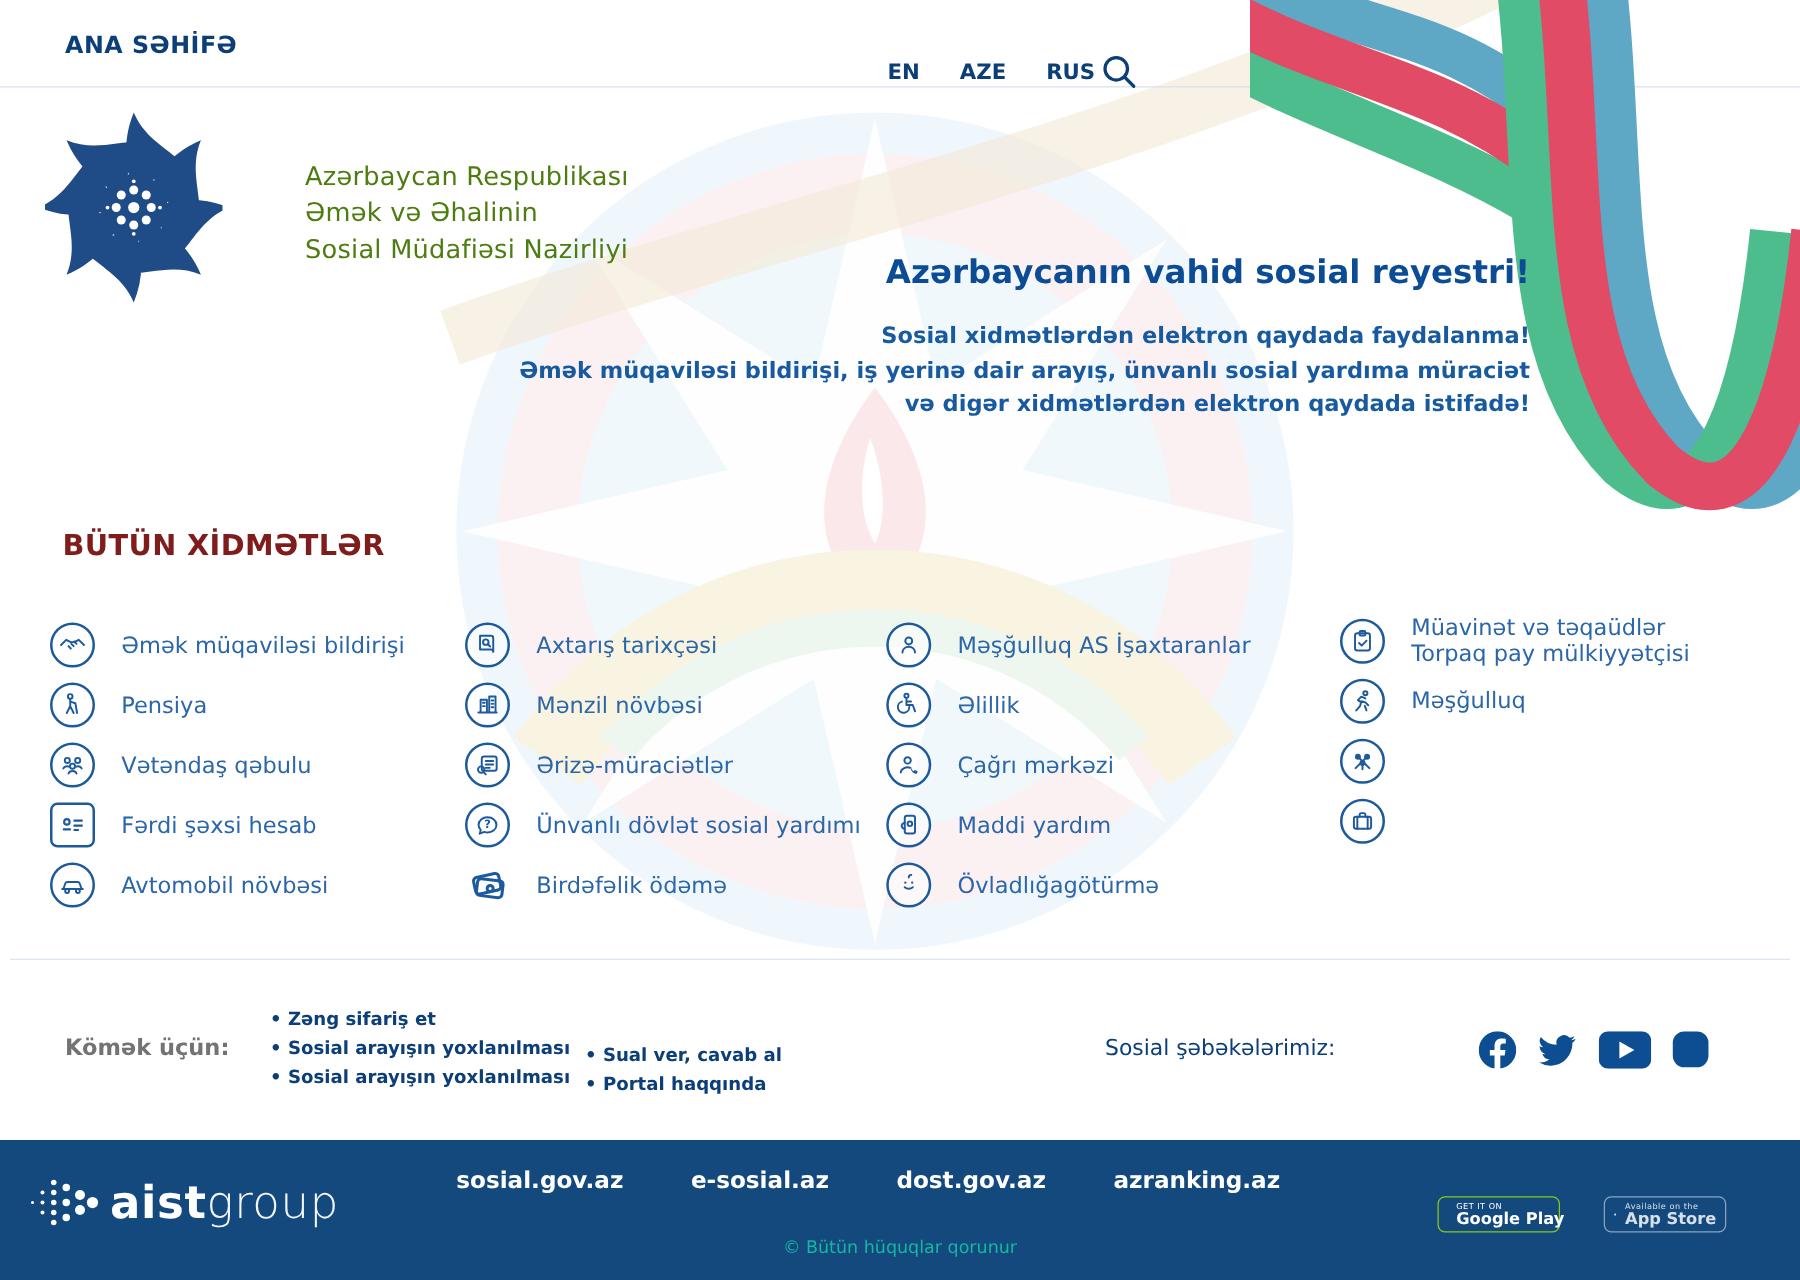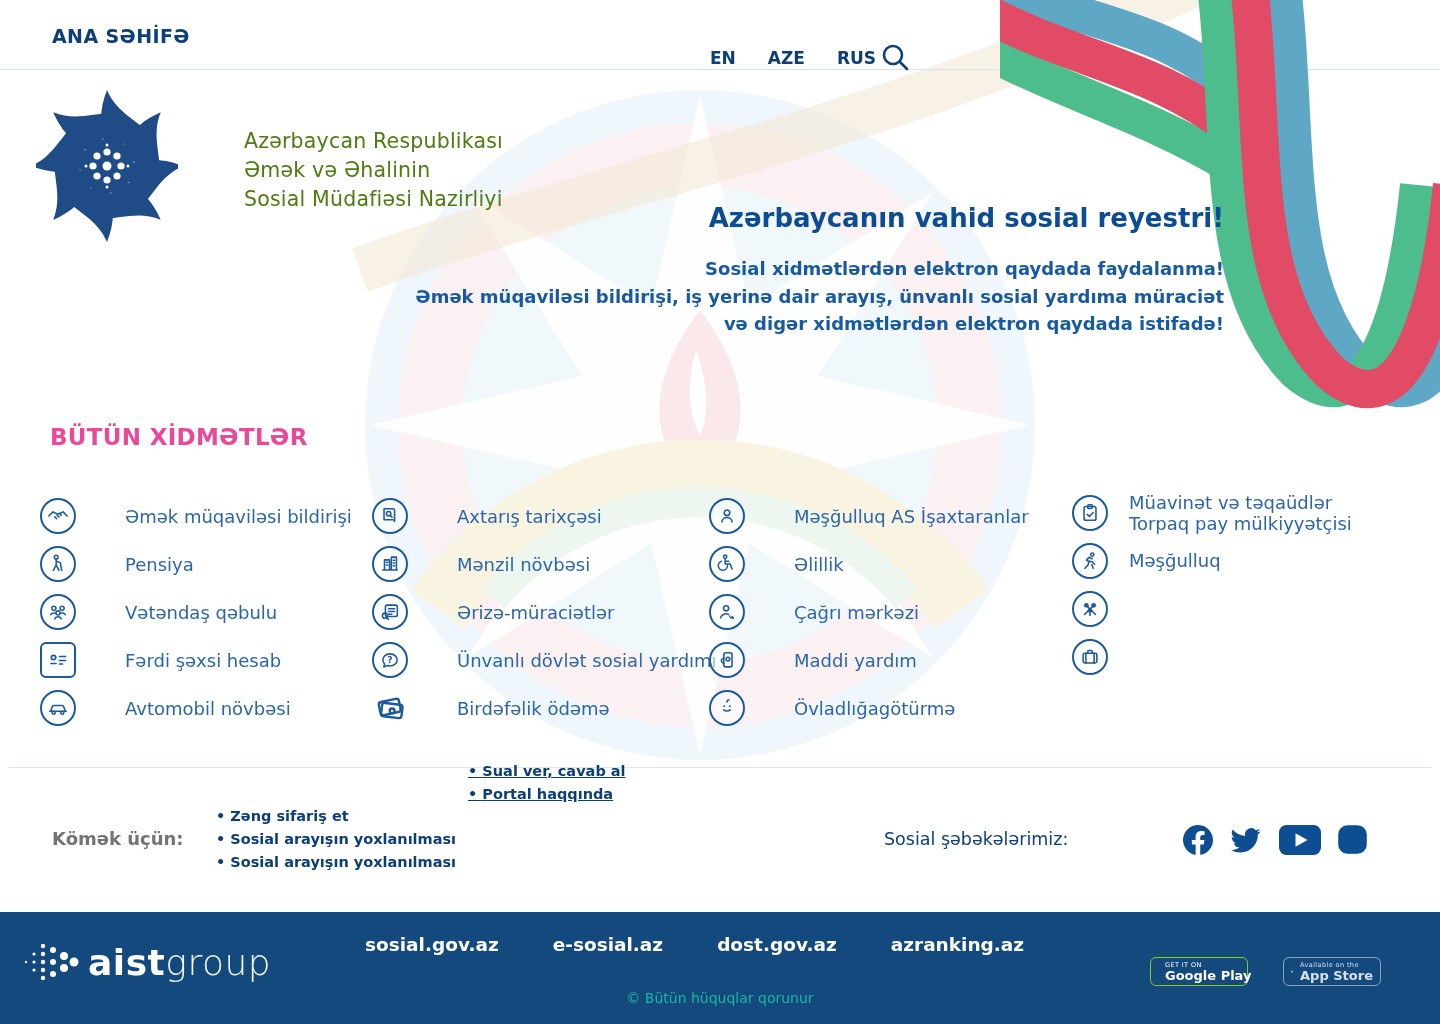--- a/index.html
+++ b/index.html
@@ -13,39 +13,39 @@
   #langs span{cursor:pointer;}
   #searchbtn{left:878px;top:40px;width:36px;height:36px;z-index:5;cursor:pointer;}
   
   #brandlogo{left:36px;top:86px;z-index:4;}
   #brandtxt{left:205px;top:127px;font-size:20.5px;line-height:29px;color:#4d7c0f;z-index:4;letter-spacing:.2px;margin-left:39px;}
   
   #hero{top:203px;right:216px;width:860px;text-align:right;z-index:4;}
   #hero h1{font-size:26px;color:#0c4c95;margin:0 0 22px 0;font-weight:700;}
   #hero .hl{font-size:18px;font-weight:600;color:#175a9f;line-height:27.5px;}
   
-  #sectitle{left:50px;top:424px;font-size:23px;font-weight:700;color:#ec4899;letter-spacing:.3px;z-index:4;}
+  #sectitle{left:50px;top:424px;font-size:23px;font-weight:700;color:#7f1d1d;letter-spacing:.3px;z-index:4;}
   .svc-col{position:absolute;top:492px;z-index:4;}
   #col1{left:40px;}#col2{left:372px;}#col3{left:709px;}#col4{left:1072px;top:489px;}
   .svc{display:flex;align-items:center;height:48px;cursor:pointer;}
   .icn{width:36px;height:36px;min-width:36px;border:2px solid #1d5a9c;border-radius:50%;
        display:flex;align-items:center;justify-content:center;box-sizing:border-box;background:rgba(255,255,255,.55);}
   .icn.sq{border-radius:6px;}
   .icn.nob{border:none;background:none;}
   .icn svg{stroke:#1d5a9c;fill:none;stroke-width:1.7;stroke-linecap:round;stroke-linejoin:round;}
   .icn svg .f{fill:#1d5a9c;stroke:none;}
   .icn svg text{fill:#1d5a9c;stroke:none;font-weight:700;font-size:10px;font-family:"DejaVu Sans",sans-serif;}
-  .lbl{padding-left:21px;font-size:18px;color:#2a66a8;white-space:nowrap;margin-left:28px;}
+  .lbl{padding-left:21px;font-size:18px;color:#2a66a8;white-space:nowrap;}
   .lbl2{padding-left:21px;font-size:18px;color:#2a66a8;white-space:nowrap;display:flex;flex-direction:column;line-height:21.5px;}
   
   #div2{left:8px;top:767px;width:1424px;height:1px;background:#dce5f1;z-index:3;}
   #helplbl{left:52px;top:828px;font-size:18px;font-weight:700;color:#737373;z-index:4;}
   .blist{position:absolute;font-size:14.5px;font-weight:700;color:#0c3e78;line-height:23px;z-index:4;}
   #blist1{left:216px;top:805px;}
-  #blist2{left:468px;top:760px;text-decoration:underline;}
+  #blist2{left:468px;top:834px;}
   .blist div{cursor:pointer;}
   .blist div::before{content:"•  ";}
   #soclbl{left:884px;top:829px;font-size:17.5px;font-weight:400;color:#0c3e78;z-index:4;}
   #socials{left:1183px;top:824px;display:flex;gap:16px;align-items:center;z-index:4;}
   #socials svg{fill:#0d4d91;cursor:pointer;}
   
   #bbar{left:0;top:912px;width:1440px;height:112px;background:#14497d;z-index:4;}
   #aist{left:22px;top:22px;display:flex;align-items:center;color:#fff;cursor:pointer;}
   #aist .t1{font-size:36px;font-weight:700;letter-spacing:.5px;margin-left:8px;}
   #aist .t2{font-size:36px;font-weight:300;opacity:.95;letter-spacing:.5px;}

